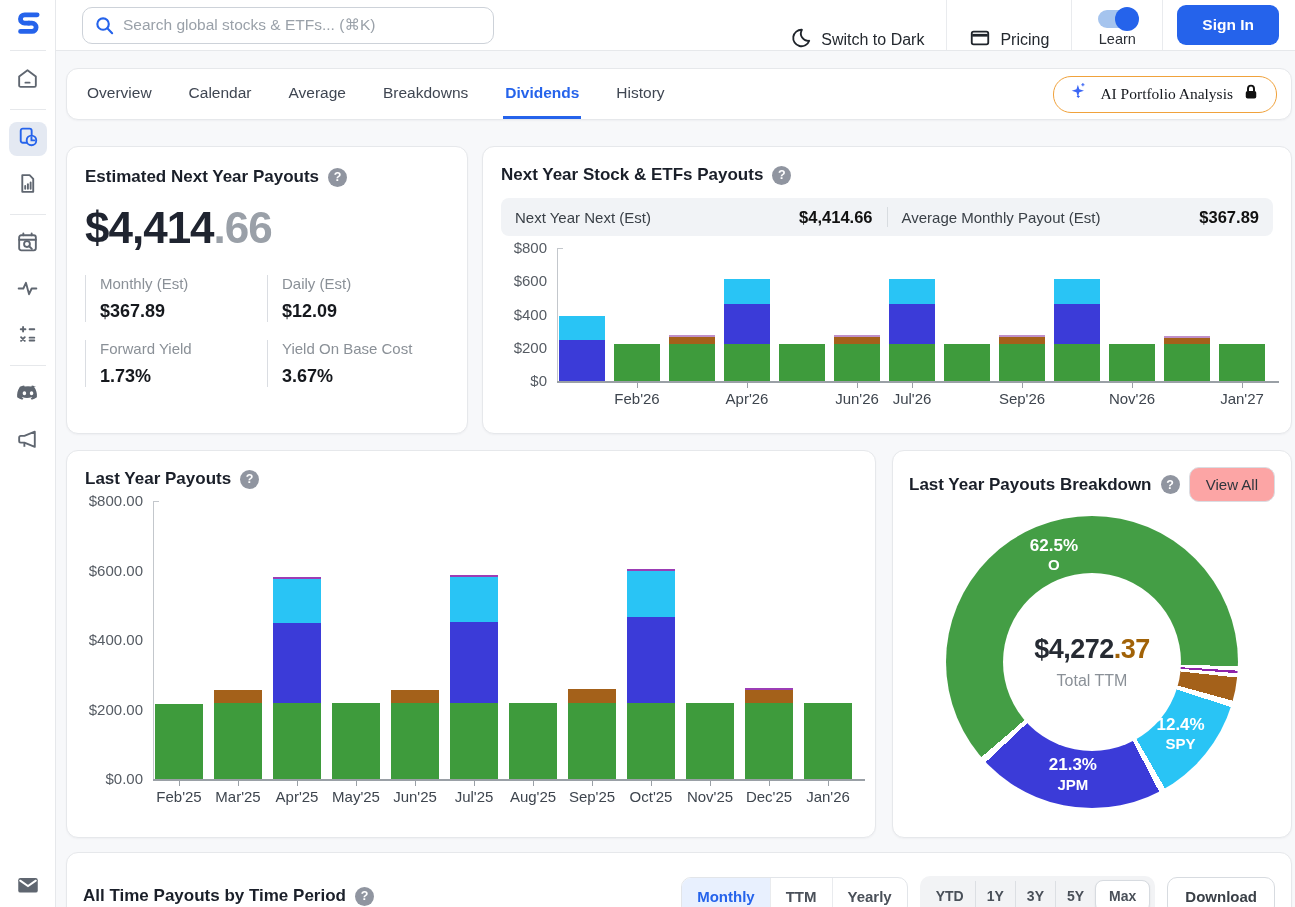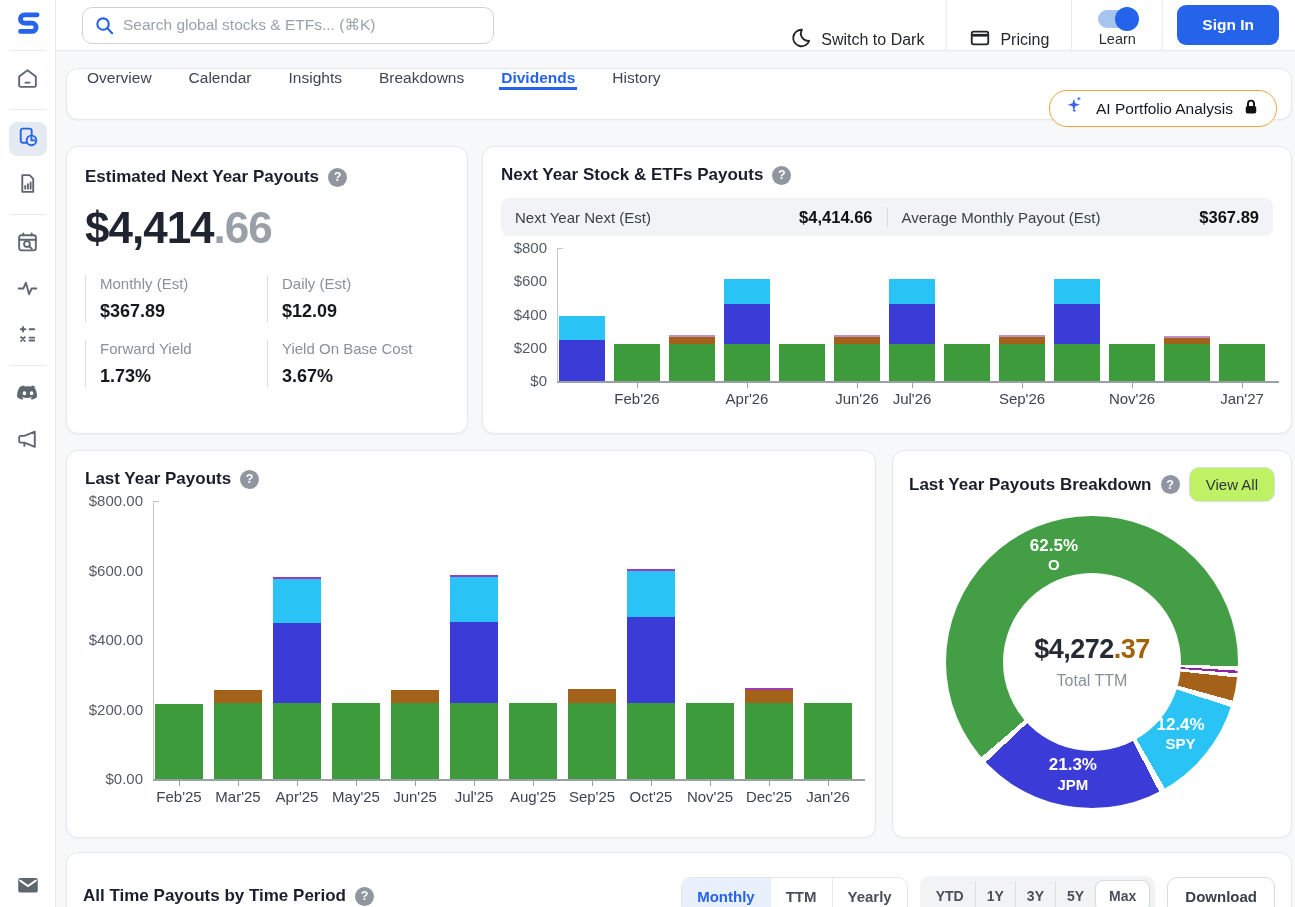--- a/index.html
+++ b/index.html
@@ -38,26 +38,26 @@
 
   
   .card { position:absolute; background:#fff; border:1px solid #E6E8EB; border-radius:12px;
           box-shadow:0 1px 2px rgba(16,24,40,.04); }
   .card-title-row { display:flex; align-items:center; }
   .card-title { font-size:17px; font-weight:700; color:#1A1F29; }
   .help { width:19px; height:19px; border-radius:50%; background:#9095A0; color:#fff; font-size:12.5px;
           font-weight:700; display:inline-flex; align-items:center; justify-content:center; margin-left:9px; cursor:pointer;}
 
   
-  .tabcard { left:66px; top:68px; width:1226px; height:52px; display:flex; padding:0 14px 0 18px;flex-direction:column;}
+  .tabcard { left:66px; top:68px; width:1226px; height:52px; display:flex; align-items:center; padding:0 14px 0 18px;}
   .tabs { display:flex; height:100%; }
   .tab { display:flex; align-items:center; padding:0 2px; margin-right:33px; font-size:15.5px; color:#3F4652;
          border-bottom:3px solid transparent; cursor:pointer; }
   .tab.active { color:#2563EB; border-bottom-color:#2563EB; font-weight:600;}
-  .tabcard-right { margin-left:auto; display:flex; align-items:center; gap:12px; }
+  .tabcard-right { margin-left:auto; display:flex; align-items:center; gap:12px;font-family:Liberation Serif, serif; }
   .ai-btn { display:flex; align-items:center; gap:9px; border:1px solid #F0A23C; border-radius:18px;
             background:#fff; height:37px; padding:0 16px; font-size:15.5px; color:#15181D; cursor:pointer; font-family:inherit;}
   .dropdown-btn { display:flex; align-items:center; gap:12px; border:1.5px solid #2563EB; border-radius:10px;
             background:#fff; height:38px; padding:0 16px; font-size:16px; font-weight:600; color:#1F242B; cursor:pointer; font-family:inherit;}
 
   
   .card-est { left:66px; top:146px; width:402px; height:288px; padding:20px 18px; }
   .big-value { margin-top:16px; font-size:44px; font-weight:800; letter-spacing:-1px; color:#1F2430; }
   .big-value .cents { color:#9AA0A8; }
   .stats { display:grid; grid-template-columns:1fr 1fr; row-gap:18px; margin-top:22px; }
@@ -71,21 +71,21 @@
   .summary-half { flex:1; display:flex; align-items:center; justify-content:space-between; padding:0 14px; }
   .summary-half .lab { font-size:15px; color:#3A4047; }
   .summary-half .val { font-size:16.5px; font-weight:700; color:#111; }
   .summary-div { width:1px; height:20px; background:#D8DCE0; }
 
   
   .card-ly { left:66px; top:450px; width:810px; height:388px; padding:18px; }
 
   
   .card-bd { left:892px; top:450px; width:400px; height:388px; padding:16px 16px; }
-  .viewall { margin-left:auto; background:#bef264; border:1px solid #DADDE2; border-radius:10px; padding:8px 16px;
+  .viewall { margin-left:auto; background:#fca5a5; border:1px solid #DADDE2; border-radius:10px; padding:8px 16px;
              font-size:15px; color:#2F353D; cursor:pointer; font-family:inherit;}
   .donut-wrap { position:relative; width:292px; height:292px; margin:14px auto 0 auto; }
   .donut { width:292px; height:292px; border-radius:50%; }
   .donut-hole { position:absolute; left:50%; top:50%; width:178px; height:178px; border-radius:50%;
                 background:#fff; transform:translate(-50%,-50%); display:flex; flex-direction:column;
                 align-items:center; justify-content:center; }
   .donut-center-val { font-size:27px; font-weight:800; color:#262B33; letter-spacing:-0.5px;}
   .donut-center-val .cents { color:#a16207; }
   .donut-center-sub { font-size:16px; color:#8A9097; margin-top:7px; }
   .donut-label { position:absolute; transform:translate(-50%,-50%); text-align:center; color:#fff; line-height:1.2; }
@@ -235,21 +235,21 @@
       </div>
       <div class="tb-divider"></div>
       <button class="signin">Sign In</button>
     </div>
   </header>
 
   <section class="card tabcard">
     <div class="tabs" id="tabs">
         <div class="tab">Overview</div>
         <div class="tab">Calendar</div>
-        <div class="tab">Insights</div>
+        <div class="tab">Average</div>
         <div class="tab">Breakdowns</div>
         <div class="tab active">Dividends</div>
         <div class="tab">History</div>
       </div>
     <div class="tabcard-right">
       <button class="ai-btn">
         <span>
           <svg width="21" height="21" viewBox="0 0 24 24" fill="#3B66F5">
             <path d="M9 3 L10.6 8.4 L16 10 L10.6 11.6 L9 17 L7.4 11.6 L2 10 L7.4 8.4 Z"></path>
             <path d="M17.5 3 h1.6 v1.6 h1.6 v1.6 h-1.6 v1.6 h-1.6 V6.2 h-1.6 V4.6 h1.6 Z" transform="translate(1,-1) scale(0.75)"></path>

